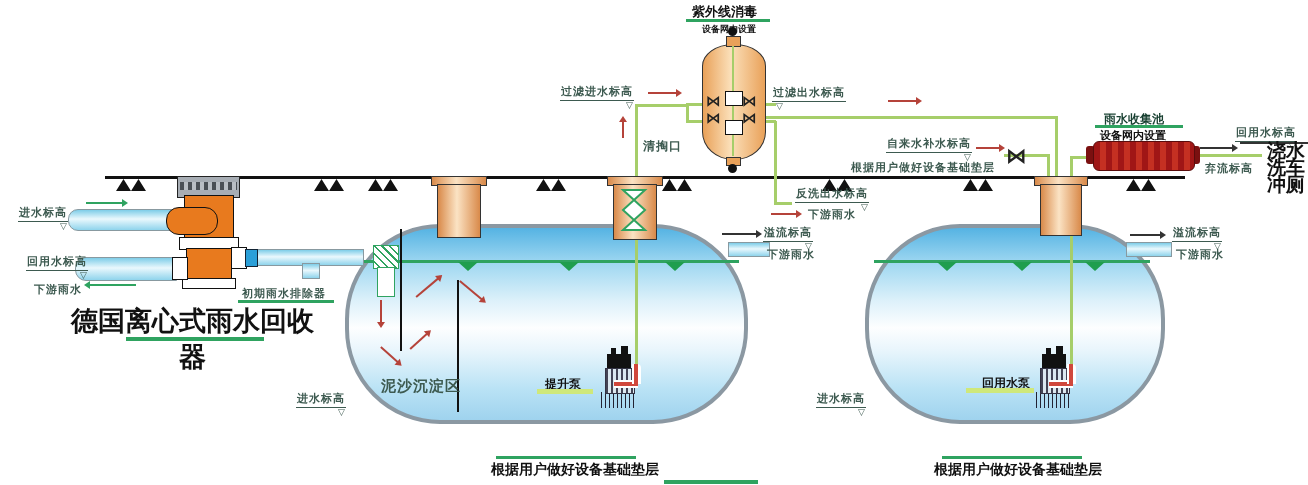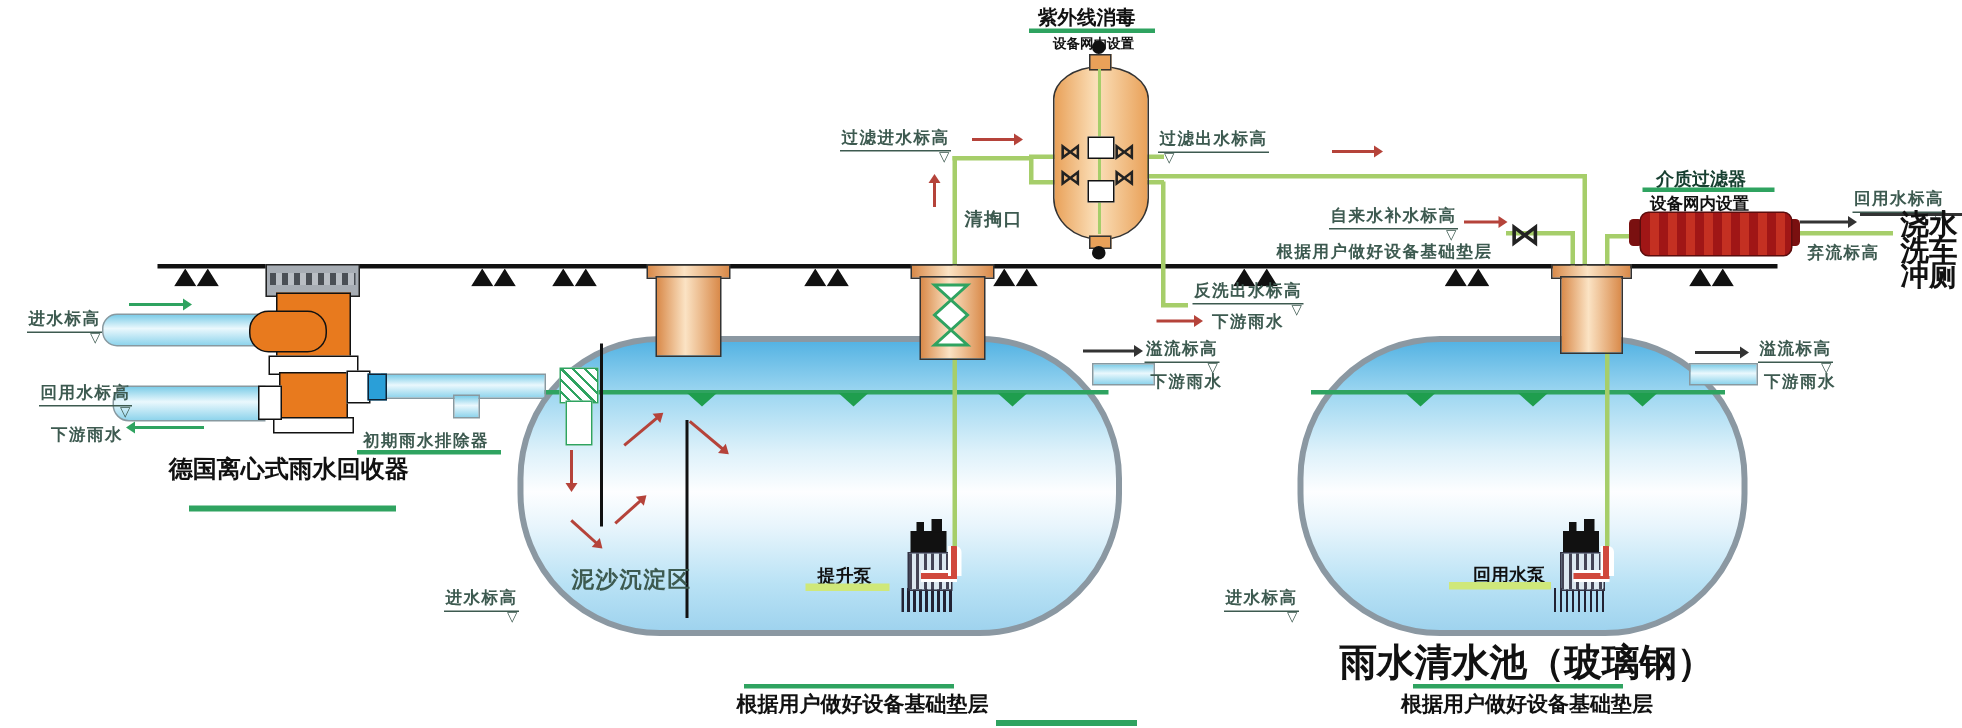--- a/index.html
+++ b/index.html
@@ -180,21 +180,21 @@
   <div class="black" style="left:1056px;top:346px;width:7px;height:9px;"></div>
   <div class="elbow-h" style="left:1049px;top:380px;width:24px;height:8px;"></div>
   <div class="elbow-v" style="left:1067px;top:364px;width:9px;height:20px;"></div>
   <div class="big" style="left:982px;top:375px;font-size:12px;">回用水泵</div>
   <div class="ybar" style="left:966px;top:388px;width:68px;height:5px;"></div>
 
   <div class="abs" style="left:1086px;top:146px;width:9px;height:18px;background:#7a1010;border-radius:3px;"></div>
   <div class="abs" style="left:1191px;top:146px;width:9px;height:18px;background:#7a1010;border-radius:3px;"></div>
   <div class="abs" style="left:1093px;top:141px;width:100px;height:28px;border-radius:6px;border:1px solid #5a0c0c;
        background:repeating-linear-gradient(90deg,#a01616 0 6px,#c43022 6px 12px);"></div>
-  <div class="big" style="left:1104px;top:111px;font-size:12px;color:#173f30;">介质过滤器</div>
+  <div class="big" style="left:1104px;top:111px;font-size:12px;color:#173f30;">雨水收集池</div>
   <div class="gline" style="left:1095px;top:125px;width:88px;height:2.5px;"></div>
   <div class="big" style="left:1100px;top:128px;font-size:11px;">设备网内设置</div>
 
   <div class="valve" style="left:1006px;top:146px;font-size:21px;">⋈</div>
 
   <div class="arr red" style="left:648px;top:92px;width:32px;"></div>
   <div class="arrv red" style="left:622px;top:118px;height:20px;"></div>
   <div class="arr red" style="left:888px;top:100px;width:32px;"></div>
   <div class="arr red" style="left:976px;top:147px;width:27px;"></div>
   <div class="arr red" style="left:771px;top:213px;width:29px;"></div>
@@ -260,25 +260,24 @@
     <span class="v">▽</span>
   </div>
   <div class="abs" style="left:1240px;top:142px;width:68px;height:1.5px;background:#333;"></div>
   <div class="lbl" style="left:1205px;top:161px;">弃流标高</div>
   <div class="big" style="left:1264px;top:142px;width:44px;font-size:19px;line-height:17px;text-align:center;font-family:Liberation Serif, serif;">
     <div>浇水</div>
     <div>洗车</div>
     <div>冲厕</div>
   </div>
 
-  <div class="caption" style="left:70px;top:303px;width:245px;font-size:16px;">德国离心式雨水回收器</div>
+  <div class="caption" style="left:70px;top:303px;width:245px;font-size:27px;">德国离心式雨水回收器</div>
   <div class="gline" style="left:126px;top:337px;width:138px;height:3.5px;"></div>
 
   <div class="gline" style="left:496px;top:456px;width:140px;height:3px;"></div>
   <div class="caption" style="left:452px;top:461px;width:246px;font-size:14px;">根据用户做好设备基础垫层</div>
 
-  <div class="caption" style="left:893px;top:425px;width:250px;font-size:25px;">雨水清水池（玻璃钢）</div>
   <div class="gline" style="left:942px;top:456px;width:140px;height:3px;"></div>
   <div class="caption" style="left:895px;top:461px;width:246px;font-size:14px;">根据用户做好设备基础垫层</div>
 
   <div class="gline" style="left:664px;top:480px;width:94px;height:4px;"></div>
 
 </div>
 
 </body></html>

